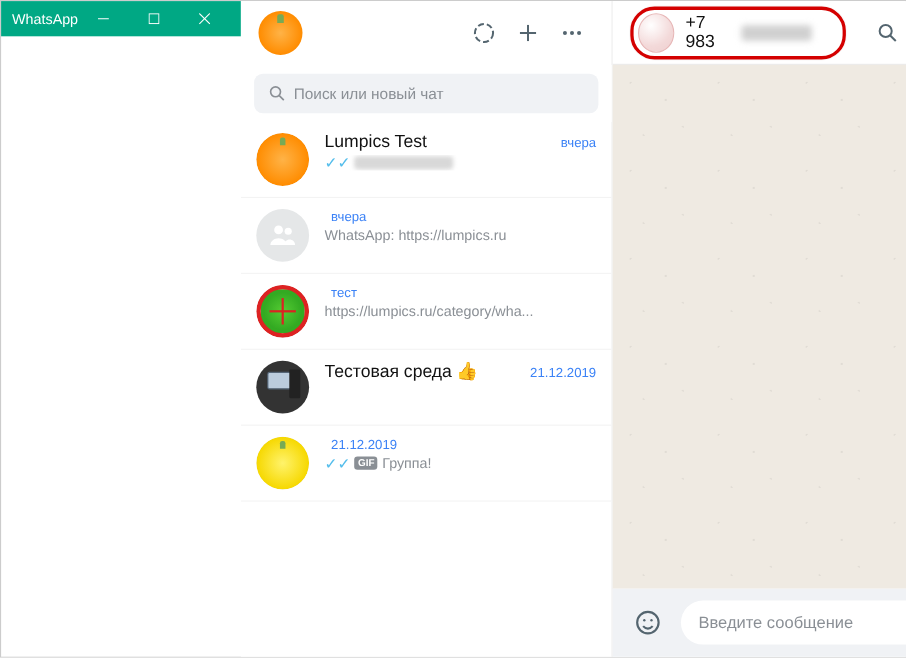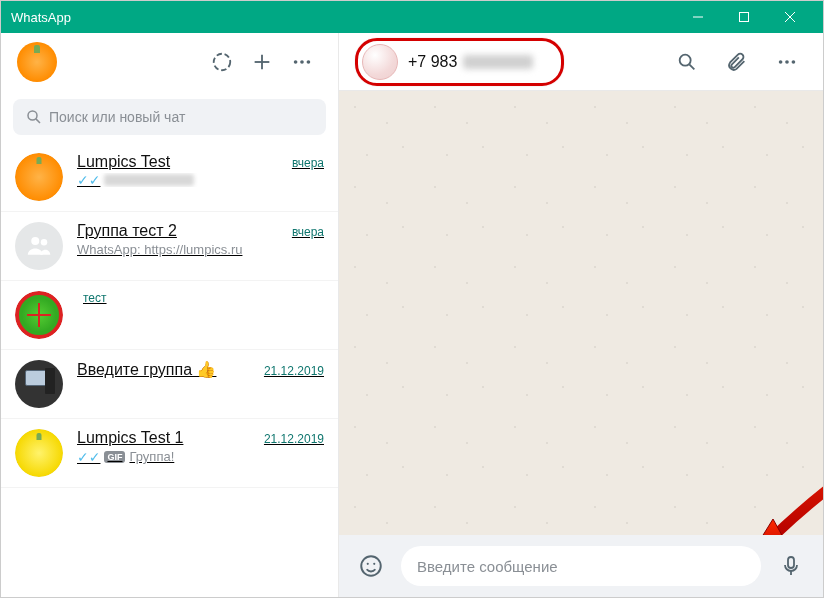--- a/index.html
+++ b/index.html
@@ -1,41 +1,41 @@
 <!DOCTYPE html>
 <html><head>
 <meta charset="utf-8">
 <style>
   * { box-sizing: border-box; margin: 0; padding: 0; font-family: "Segoe UI", Arial, sans-serif; }
   body { background: #fff; width: 824px; height: 598px; overflow: hidden; }
-  .window { width: 824px; height: 598px; border: 1px solid #ccc; display: flex; flex-direction: column; }
+  .window { width: 824px; height: 598px; border: 1px solid #ccc; display: flex; flex-direction: row; }
   .titlebar { height: 32px; background: #00a884; color: #fff; display: flex; align-items: center; padding: 0 10px; font-size: 13px; }
   .titlebar-title { flex: 1; }
   .titlebar-btns { display: flex; gap: 0; }
   .titlebar-btn { width: 46px; height: 32px; display: flex; align-items: center; justify-content: center; color: #fff; cursor: pointer; }
   .titlebar-btn svg { stroke: #fff; }
   .body { flex: 1; display: flex; min-height: 0; }
   
   .sidebar { width: 338px; border-right: 1px solid #e9e9e9; display: flex; flex-direction: column; background: #fff; }
   .sb-header { height: 58px; display: flex; align-items: center; padding: 0 16px; }
   .orange-avatar { width: 40px; height: 40px; border-radius: 50%; background: radial-gradient(circle at 50% 50%, #ffb347 0%, #ff8c00 70%); position: relative; }
   .orange-avatar::after { content:""; position:absolute; top:3px; left:50%; transform:translateX(-50%); width:6px; height:8px; background:#7a5; border-radius:2px 2px 0 0; }
   .sb-header-spacer { flex:1; }
   .sb-header-btn { width: 40px; height: 40px; display:flex; align-items:center; justify-content:center; color:#54656f; cursor:pointer; }
   .search-row { padding: 8px 12px; background:#fff; }
   .search-box { background:#f0f2f5; border-radius:8px; height:36px; display:flex; align-items:center; padding:0 12px; color:#667781; }
   .search-box input { border:none; background:transparent; outline:none; flex:1; font-size:14px; margin-left:24px; color:#a16207; }
   .search-box input::placeholder { color:#8a8f95; }
   .chatlist { flex:1; overflow:auto; }
-  .chat-item { display:flex; align-items:flex-start; padding:10px 14px; border-bottom:1px solid #f3f3f3; cursor:pointer;text-decoration:underline; }
+  .chat-item { display:flex; align-items:flex-start; padding:10px 14px; border-bottom:1px solid #f3f3f3; cursor:pointer; }
   .chat-av { width:48px; height:48px; border-radius:50%; flex-shrink:0; margin-right:14px; background:#eee; display:flex; align-items:center; justify-content:center; overflow:hidden; }
   .chat-col { flex:1; min-width:0; }
   .chat-top { display:flex; align-items:baseline; }
   .chat-name { font-size:16px; color:#111; flex:1; white-space:nowrap; overflow:hidden; text-overflow:ellipsis; }
-  .chat-time { font-size:12px; color:#0f766e; margin-left:6px; }
+  .chat-time { font-size:12px; color:#3b82f6; margin-left:6px; }
   .chat-preview { font-size:13px; color:#8a8f95; margin-top:2px; display:flex; align-items:center; gap:4px; white-space:nowrap; overflow:hidden; text-overflow:ellipsis; }
   .ticks { color:#53bdeb; font-size:14px; line-height:1; }
   .gif-badge { display:inline-block; background:#8a8f95; color:#fff; font-size:9px; font-weight:bold; padding:1px 3px; border-radius:3px; }
   .blur-line { display:inline-block; width:90px; height:12px; background:#d8d8d8; border-radius:3px; filter:blur(2px); }
   .camera-icon { display:inline-block; width:14px; height:11px; border:1.5px solid #8a8f95; border-radius:2px; position:relative; }
   .camera-icon::before { content:""; position:absolute; top:-3px; left:3px; width:6px; height:3px; background:#8a8f95; border-radius:1px 1px 0 0; }
   .camera-icon::after { content:""; position:absolute; top:1px; left:3px; width:6px; height:6px; border:1.5px solid #8a8f95; border-radius:50%; }
   
   .chatpane { flex:1; display:flex; flex-direction:column; background:#fff; }
   .cp-header { height:58px; border-bottom:1px solid #e9e9e9; display:flex; align-items:center; padding:0 16px; gap:10px; }
@@ -154,60 +154,59 @@
           <div class="chat-av av-group">
             <svg width="30" height="30" viewBox="0 0 24 24" fill="#fff">
                 <circle cx="9" cy="8" r="3.2"></circle>
                 <circle cx="16" cy="9" r="2.6"></circle>
                 <path d="M3 19c0-3 3-5 6-5s6 2 6 5"></path>
                 <path d="M13 19c0-2.3 2-4 4-4s4 1.6 4 4"></path>
               </svg>
           </div>
           <div class="chat-col">
             <div class="chat-top">
-              <div class="chat-name">Группа тест 2</div>
               <div class="chat-time">вчера</div>
             </div>
             <div class="chat-preview">WhatsApp: https://lumpics.ru</div>
           </div>
         </div>
 
         <div class="chat-item">
           <div class="chat-av">
               <div class="av-green"></div>
             </div>
           <div class="chat-col">
             <div class="chat-top">
               <div class="chat-time">тест</div>
             </div>
+            <div class="chat-preview">https://lumpics.ru/category/wha...</div>
           </div>
         </div>
 
         <div class="chat-item">
           <div class="chat-av av-pc">
             <div class="pc-shape">
                 <div class="monitor"></div>
                 <div class="tower"></div>
               </div>
           </div>
           <div class="chat-col">
             <div class="chat-top">
-              <div class="chat-name">Введите группа 👍</div>
+              <div class="chat-name">Тестовая среда 👍</div>
               <div class="chat-time">21.12.2019</div>
             </div>
           </div>
         </div>
 
         <div class="chat-item">
           <div class="chat-av">
               <div class="av-lemon"></div>
             </div>
           <div class="chat-col">
             <div class="chat-top">
-              <div class="chat-name">Lumpics Test 1</div>
               <div class="chat-time">21.12.2019</div>
             </div>
             <div class="chat-preview">
               <span class="ticks">✓✓</span>
               <span class="gif-badge">GIF</span>
               <span>Группа!</span>
             </div>
           </div>
         </div>
       </div>

